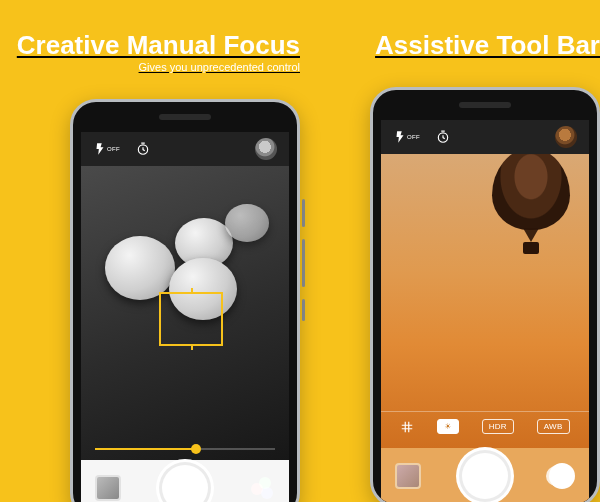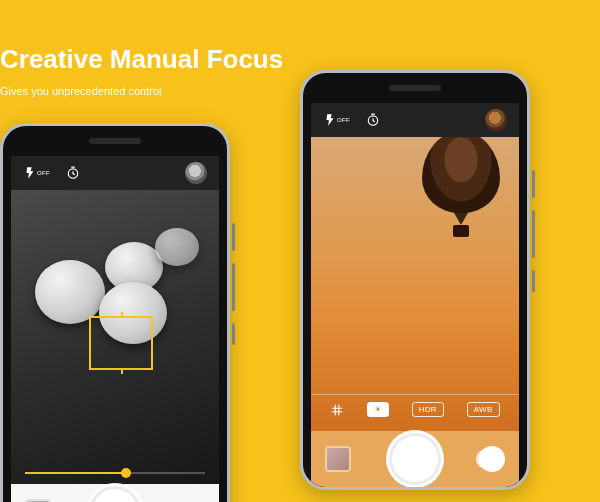--- a/index.html
+++ b/index.html
@@ -1,20 +1,20 @@
 <!DOCTYPE html>
 <html><head>
 <meta charset="utf-8">
 <style>
   * { box-sizing: border-box; margin: 0; padding: 0; }
   body { width: 600px; height: 502px; overflow: hidden; font-family: -apple-system, Helvetica, Arial, sans-serif; }
   .stage { width: 600px; height: 502px; background: #f7c21b; display: flex; }
-  .panel { width: 50%; display: flex; flex-direction: column; align-items: flex-start; padding-top: 44px; }
+  .panel { width: 50%; display: flex; flex-direction: column; align-items: flex-end; padding-top: 30px; text-decoration: underline; }
   .title { color: #fff; font-size: 26px; font-weight: 600; text-align: center; }
-  .subtitle { color: #fff; font-size: 11px; font-weight: 400; margin-top: 10px; text-align: center; }
+  .subtitle { color: #fff; font-size: 11px; font-weight: 400; text-align: center; }
   .phone-wrap { margin-top: 26px; position: relative; }
   .phone { width: 230px; height: 420px; background: #101010; border: 3px solid #b8bcc0; border-radius: 26px; position: relative; overflow: hidden; box-shadow: 0 6px 20px rgba(0,0,0,.25); }
   .speaker { width: 52px; height: 6px; background: #2a2a2a; border-radius: 4px; position: absolute; top: 12px; left: 50%; transform: translateX(-50%); }
   .screen { position: absolute; top: 30px; left: 8px; right: 8px; bottom: 0; background: #222; overflow: hidden; }
   
   .topbar { position: absolute; top: 0; left: 0; right: 0; height: 34px; display: flex; align-items: center; justify-content: space-between; padding: 0 12px; z-index: 5; }
   .topbar .left { display: flex; align-items: center; gap: 16px; }
   .ico { display: inline-flex; align-items: center; justify-content: center; }
   .flash-off { color: #fff; font-size: 6px; letter-spacing: .3px; }
   .lens-pic { width: 22px; height: 22px; border-radius: 50%; background: radial-gradient(circle at 45% 40%, #c9c9c9 0 6px, #8a8a8a 6px 9px, #555 10px 12px); }
@@ -124,20 +124,21 @@
                 <span class="b"></span>
             </div>
           </div>
 
         </div>
       </div>
     </div>
   </div>
 
   <div class="panel">
+    <div class="title">Assistive Tool Bar</div>
 
     <div class="phone-wrap">
       <div class="sidebtn sb1"></div>
       <div class="sidebtn sb2"></div>
       <div class="sidebtn sb3"></div>
       <div class="phone">
         <div class="speaker"></div>
         <div class="screen">
 
           <div class="topbar">

